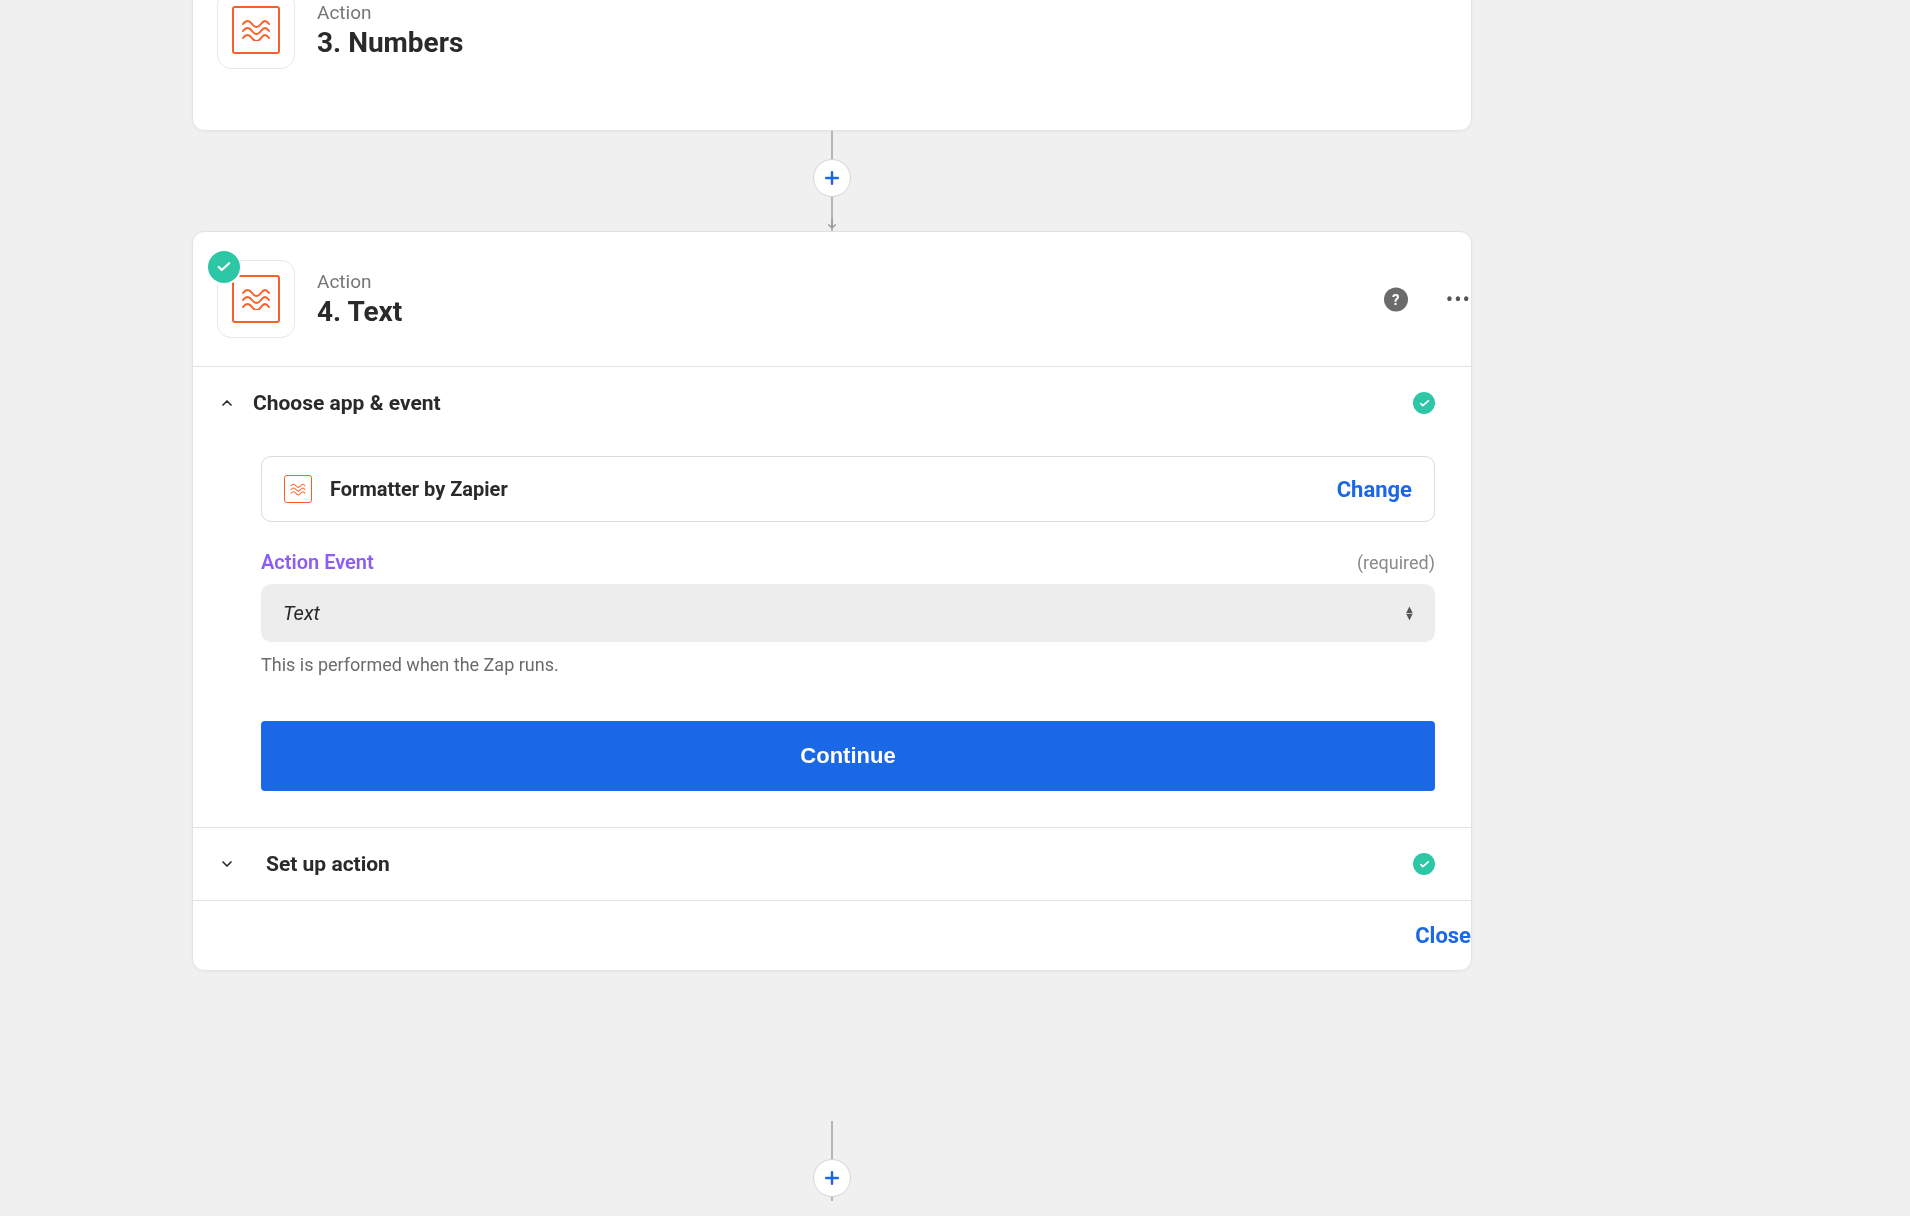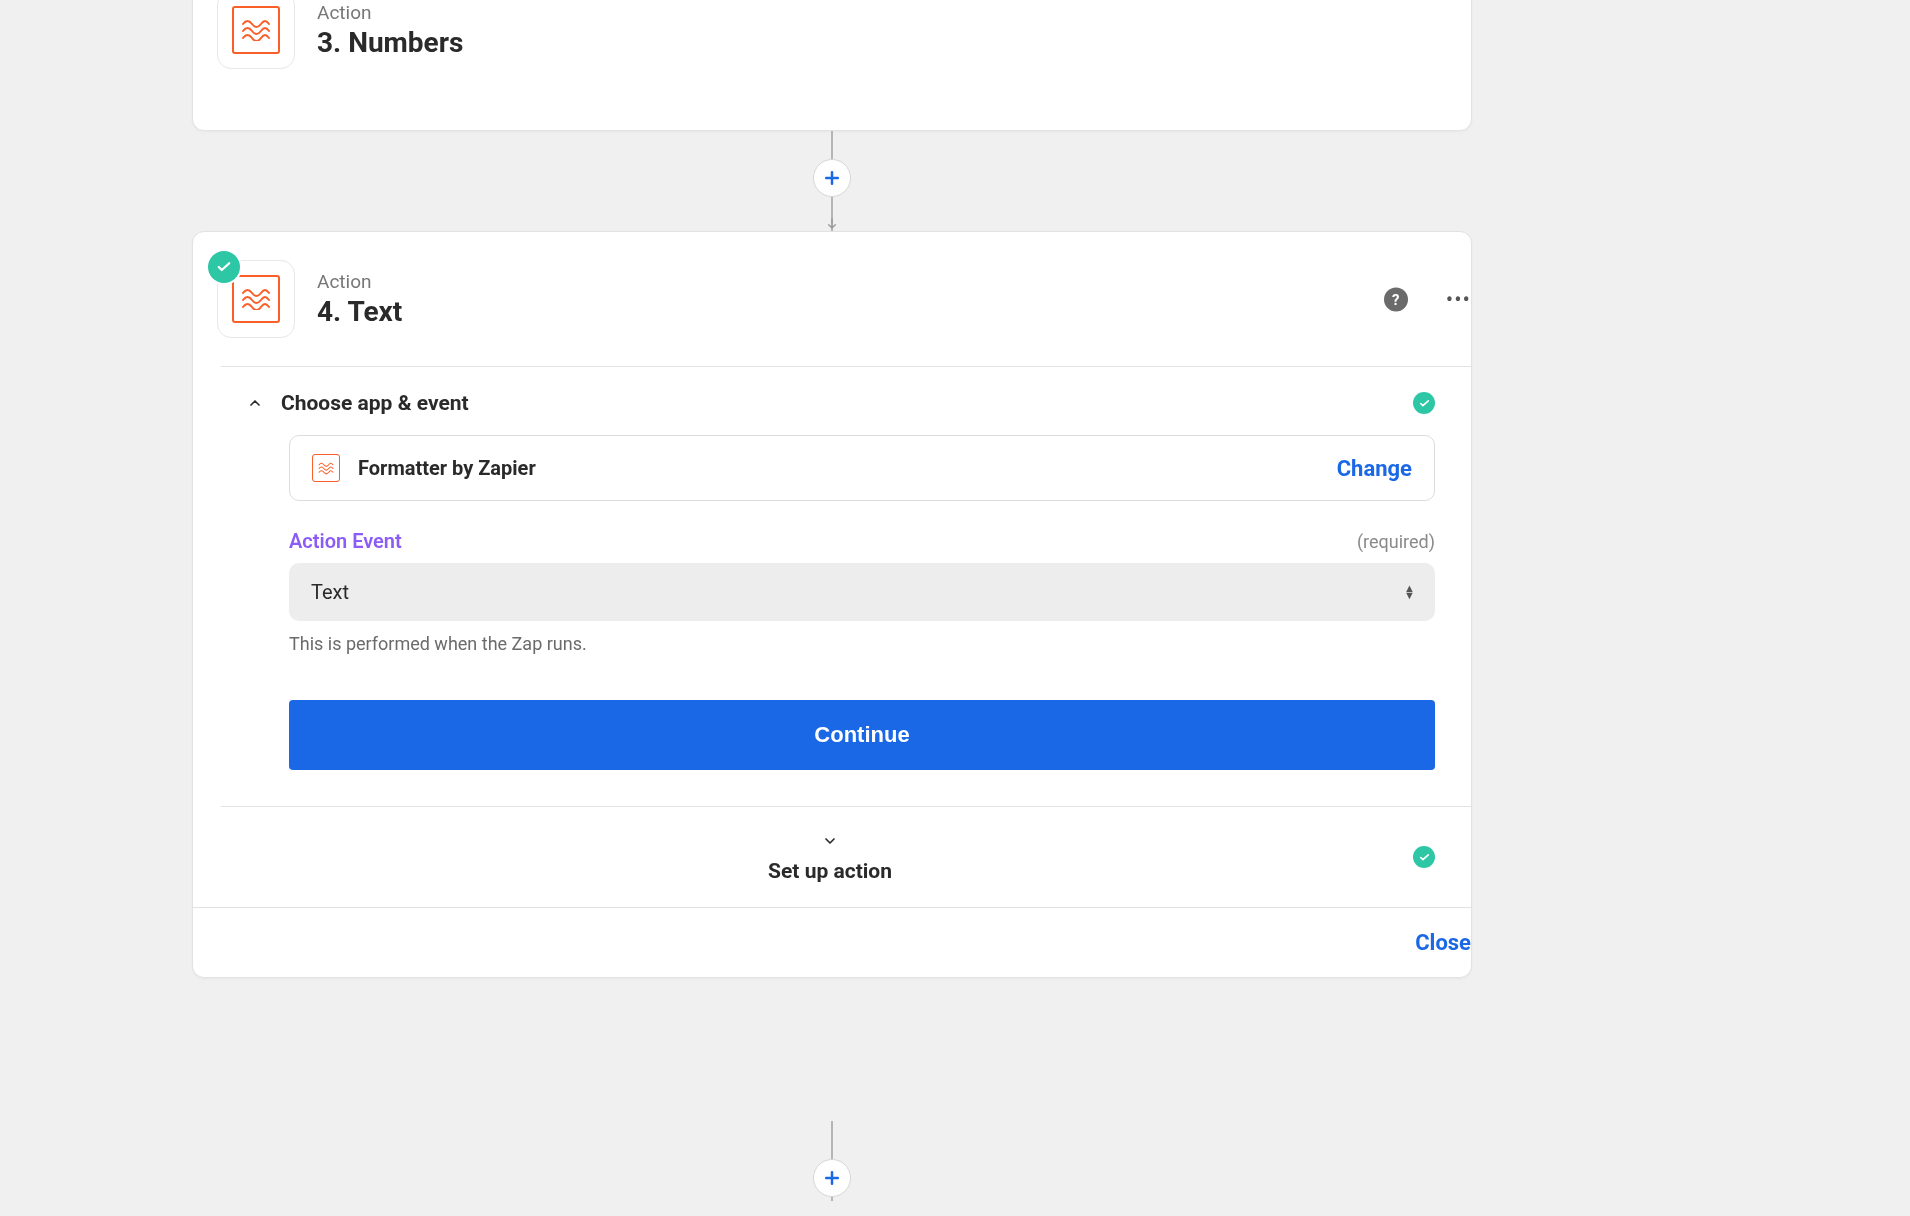--- a/index.html
+++ b/index.html
@@ -106,23 +106,22 @@
   }
   .step4 .step-header {
     padding: 28px 36px 28px 24px;
   }
 
   .section {
     border-top: 1px solid #e2e2e2;
     padding: 18px 36px 18px 24px;
     display: flex;
     align-items: center;
-    gap: 8px;
+    gap: 29px;
     position: relative;
-    margin-left: 28px;
   }
   .section.expanded {
     align-items: flex-start;
     flex-direction: column;
     padding: 24px 36px 36px 24px;
   }
   .section-title-row {
     display: flex;
     align-items: center;
     gap: 16px;
@@ -180,20 +179,21 @@
     margin-top: 10px;
     background: #ededed;
     border-radius: 10px;
     height: 58px;
     display: flex;
     align-items: center;
     padding: 0 50px 0 22px;
     font-size: 20px;
     color: #2a2a2a;
     position: relative;
+    font-style: italic;
   }
   .select .sort-icon {
     position: absolute;
     right: 20px;
     color: #555;
     display: flex;
     flex-direction: column;
     line-height: 7px;
     font-size: 11px;
   }
@@ -210,21 +210,20 @@
     color: #fff;
     border: none;
     border-radius: 4px;
     font-size: 22px;
     font-weight: 700;
     cursor: pointer;
   }
 
   .section.collapsed {
     padding: 24px 56px 24px 24px;
-    flex-direction: column;
   }
   .section.collapsed .section-check { top: 50%; transform: translateY(-50%); }
 
   .close-row {
     border-top: 1px solid #e2e2e2;
     text-align: right;
     padding: 22px 0;
     font-size: 22px;
     font-weight: 700;
     color: #1a68e5;

